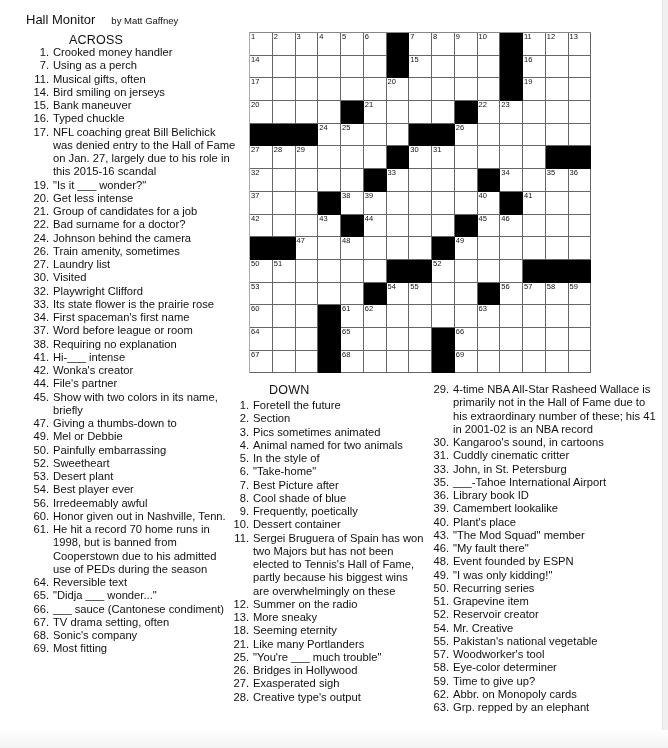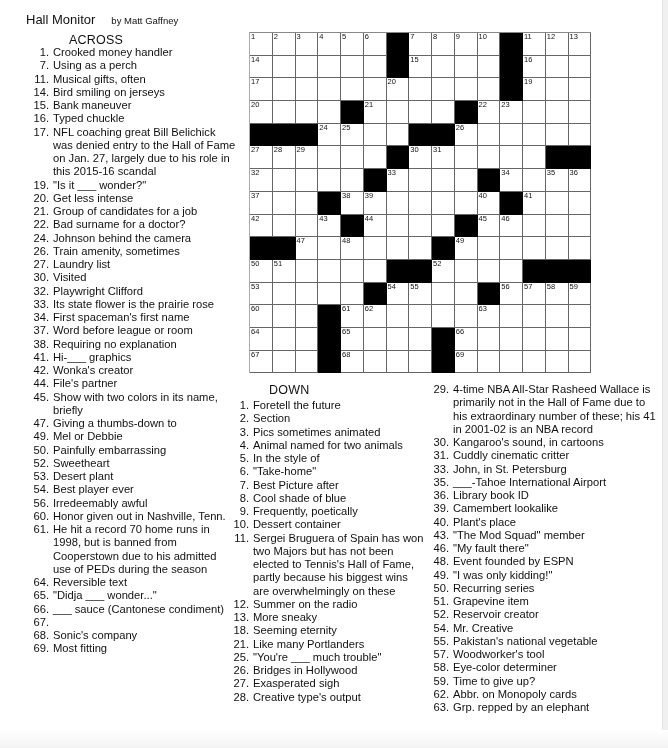--- a/index.html
+++ b/index.html
@@ -115,21 +115,21 @@
     <li class="clue">
       <span class="num">37.</span>
       <span class="txt">Word before league or room</span>
     </li>
     <li class="clue">
       <span class="num">38.</span>
       <span class="txt">Requiring no explanation</span>
     </li>
     <li class="clue">
       <span class="num">41.</span>
-      <span class="txt">Hi-___ graphics</span>
+      <span class="txt">Hi-___ intense</span>
     </li>
     <li class="clue">
       <span class="num">42.</span>
       <span class="txt">Wonka's creator</span>
     </li>
     <li class="clue">
       <span class="num">44.</span>
       <span class="txt">File's partner</span>
     </li>
     <li class="clue">
@@ -179,20 +179,21 @@
     <li class="clue">
       <span class="num">65.</span>
       <span class="txt">"Didja ___ wonder..."</span>
     </li>
     <li class="clue">
       <span class="num">66.</span>
       <span class="txt">___ sauce (Cantonese condiment)</span>
     </li>
     <li class="clue">
       <span class="num">67.</span>
+      <span class="txt">TV drama setting, often</span>
     </li>
     <li class="clue">
       <span class="num">68.</span>
       <span class="txt">Sonic's company</span>
     </li>
     <li class="clue">
       <span class="num">69.</span>
       <span class="txt">Most fitting</span>
     </li>
   </ul>

